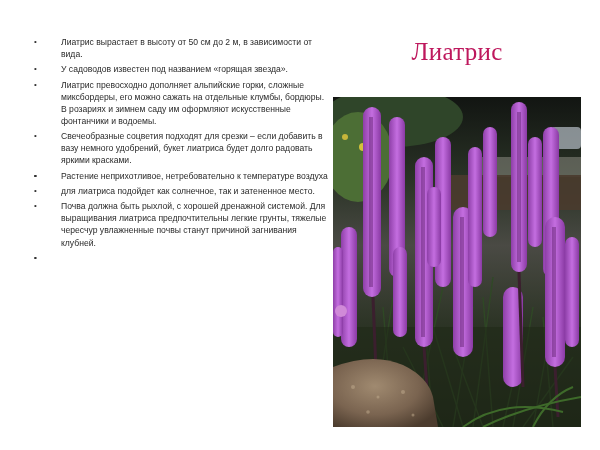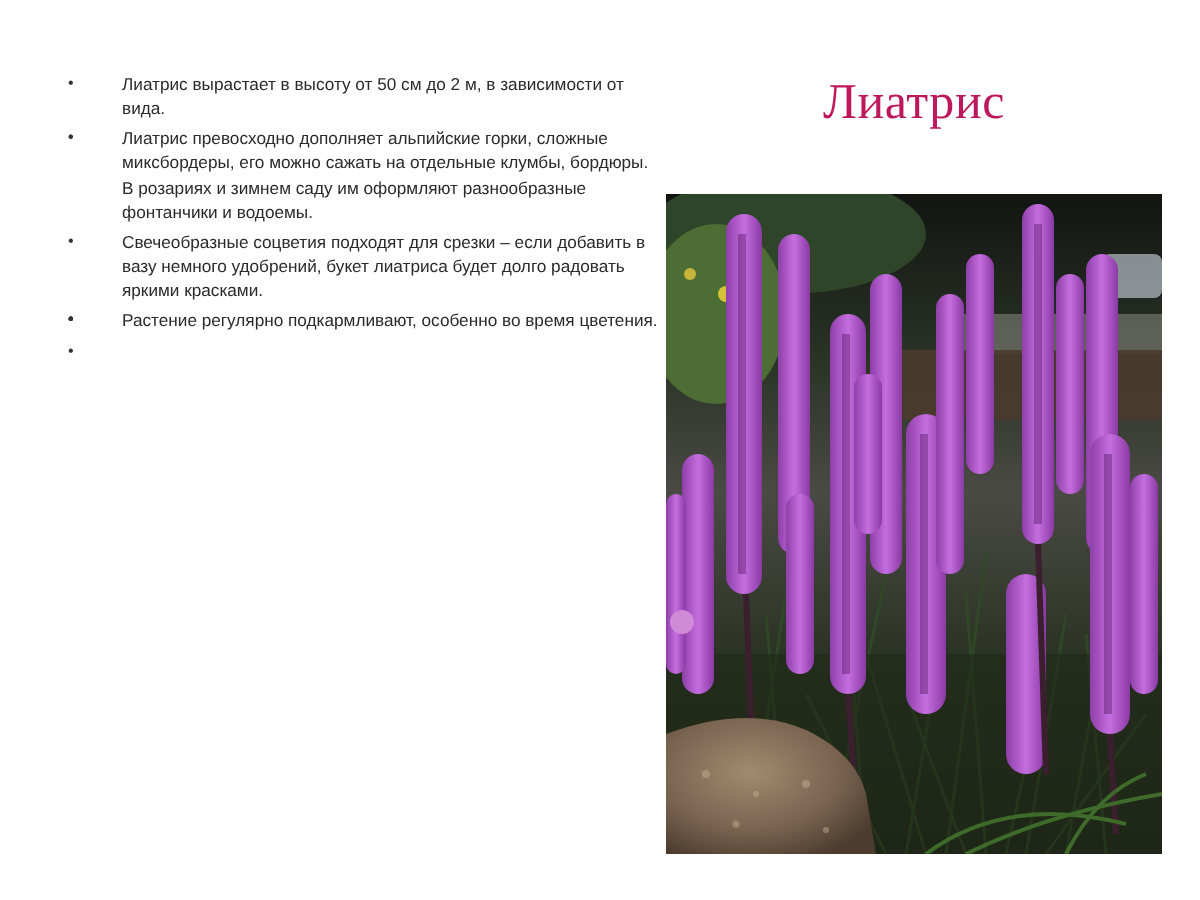--- a/index.html
+++ b/index.html
@@ -67,29 +67,29 @@
     }
     .photo svg { display: block; }
   </style>
 </head>
 <body>
 
 <div class="slide">
 
   <ul class="bullets">
     <li class="bullet-item"><span class="bullet-dot">•</span><span>Лиатрис  вырастает в высоту от 50 см до 2 м, в зависимости от вида.</span></li>
-    <li class="bullet-item"><span class="bullet-dot">•</span></li>
-    <li class="bullet-item"><span class="bullet-dot">•</span><span>Лиатрис превосходно дополняет альпийские горки, сложные миксбордеры, его можно сажать на отдельные клумбы, бордюры. В розариях и зимнем саду им оформляют разнообразные фонтанчики и водоемы.</span></li>
+    <li class="bullet-item"><span class="bullet-dot">•</span><span>У садоводов известен под названием «горящая звезда».</span></li>
+    <li class="bullet-item"><span class="bullet-dot">•</span><span>Лиатрис превосходно дополняет альпийские горки, сложные миксбордеры, его можно сажать на отдельные клумбы, бордюры. В розариях и зимнем саду им оформляют искусственные фонтанчики и водоемы.</span></li>
     <li class="bullet-item"><span class="bullet-dot">•</span><span>Свечеобразные соцветия подходят для срезки – если добавить в вазу немного удобрений, букет лиатриса будет долго радовать яркими красками.</span></li>
     <li class="bullet-item"><span class="bullet-dot">•</span></li>
     <li class="bullet-item"><span class="bullet-dot">•</span></li>
+    <li class="bullet-item"><span class="bullet-dot">•</span><span>Растение неприхотливое, нетребовательно к температуре воздуха</span></li>
+    <li class="bullet-item"><span class="bullet-dot">•</span><span>для лиатриса подойдет как солнечное, так и затененное место.</span></li>
+    <li class="bullet-item"><span class="bullet-dot">•</span><span>Почва должна быть рыхлой, с хорошей дренажной системой. Для выращивания лиатриса предпочтительны легкие грунты, тяжелые чересчур увлажненные почвы станут причиной загнивания клубней.</span></li>
     <li class="bullet-item"><span class="bullet-dot">•</span></li>
-    <li class="bullet-item"><span class="bullet-dot">•</span></li>
-    <li class="bullet-item"><span class="bullet-dot">•</span></li>
-    <li class="bullet-item"><span class="bullet-dot">•</span><span>Растение регулярно подкармливают, особенно во время цветения.</span></li>
     <li class="bullet-item"><span class="bullet-dot">•</span></li>
   </ul>
 
   <div class="title">Лиатрис</div>
 
   <div class="photo">
     <svg width="248" height="330" viewBox="0 0 248 330">
       <defs>
         <linearGradient id="bg" x1="0" y1="0" x2="0" y2="1">
           <stop offset="0" stop-color="#121512"></stop>

